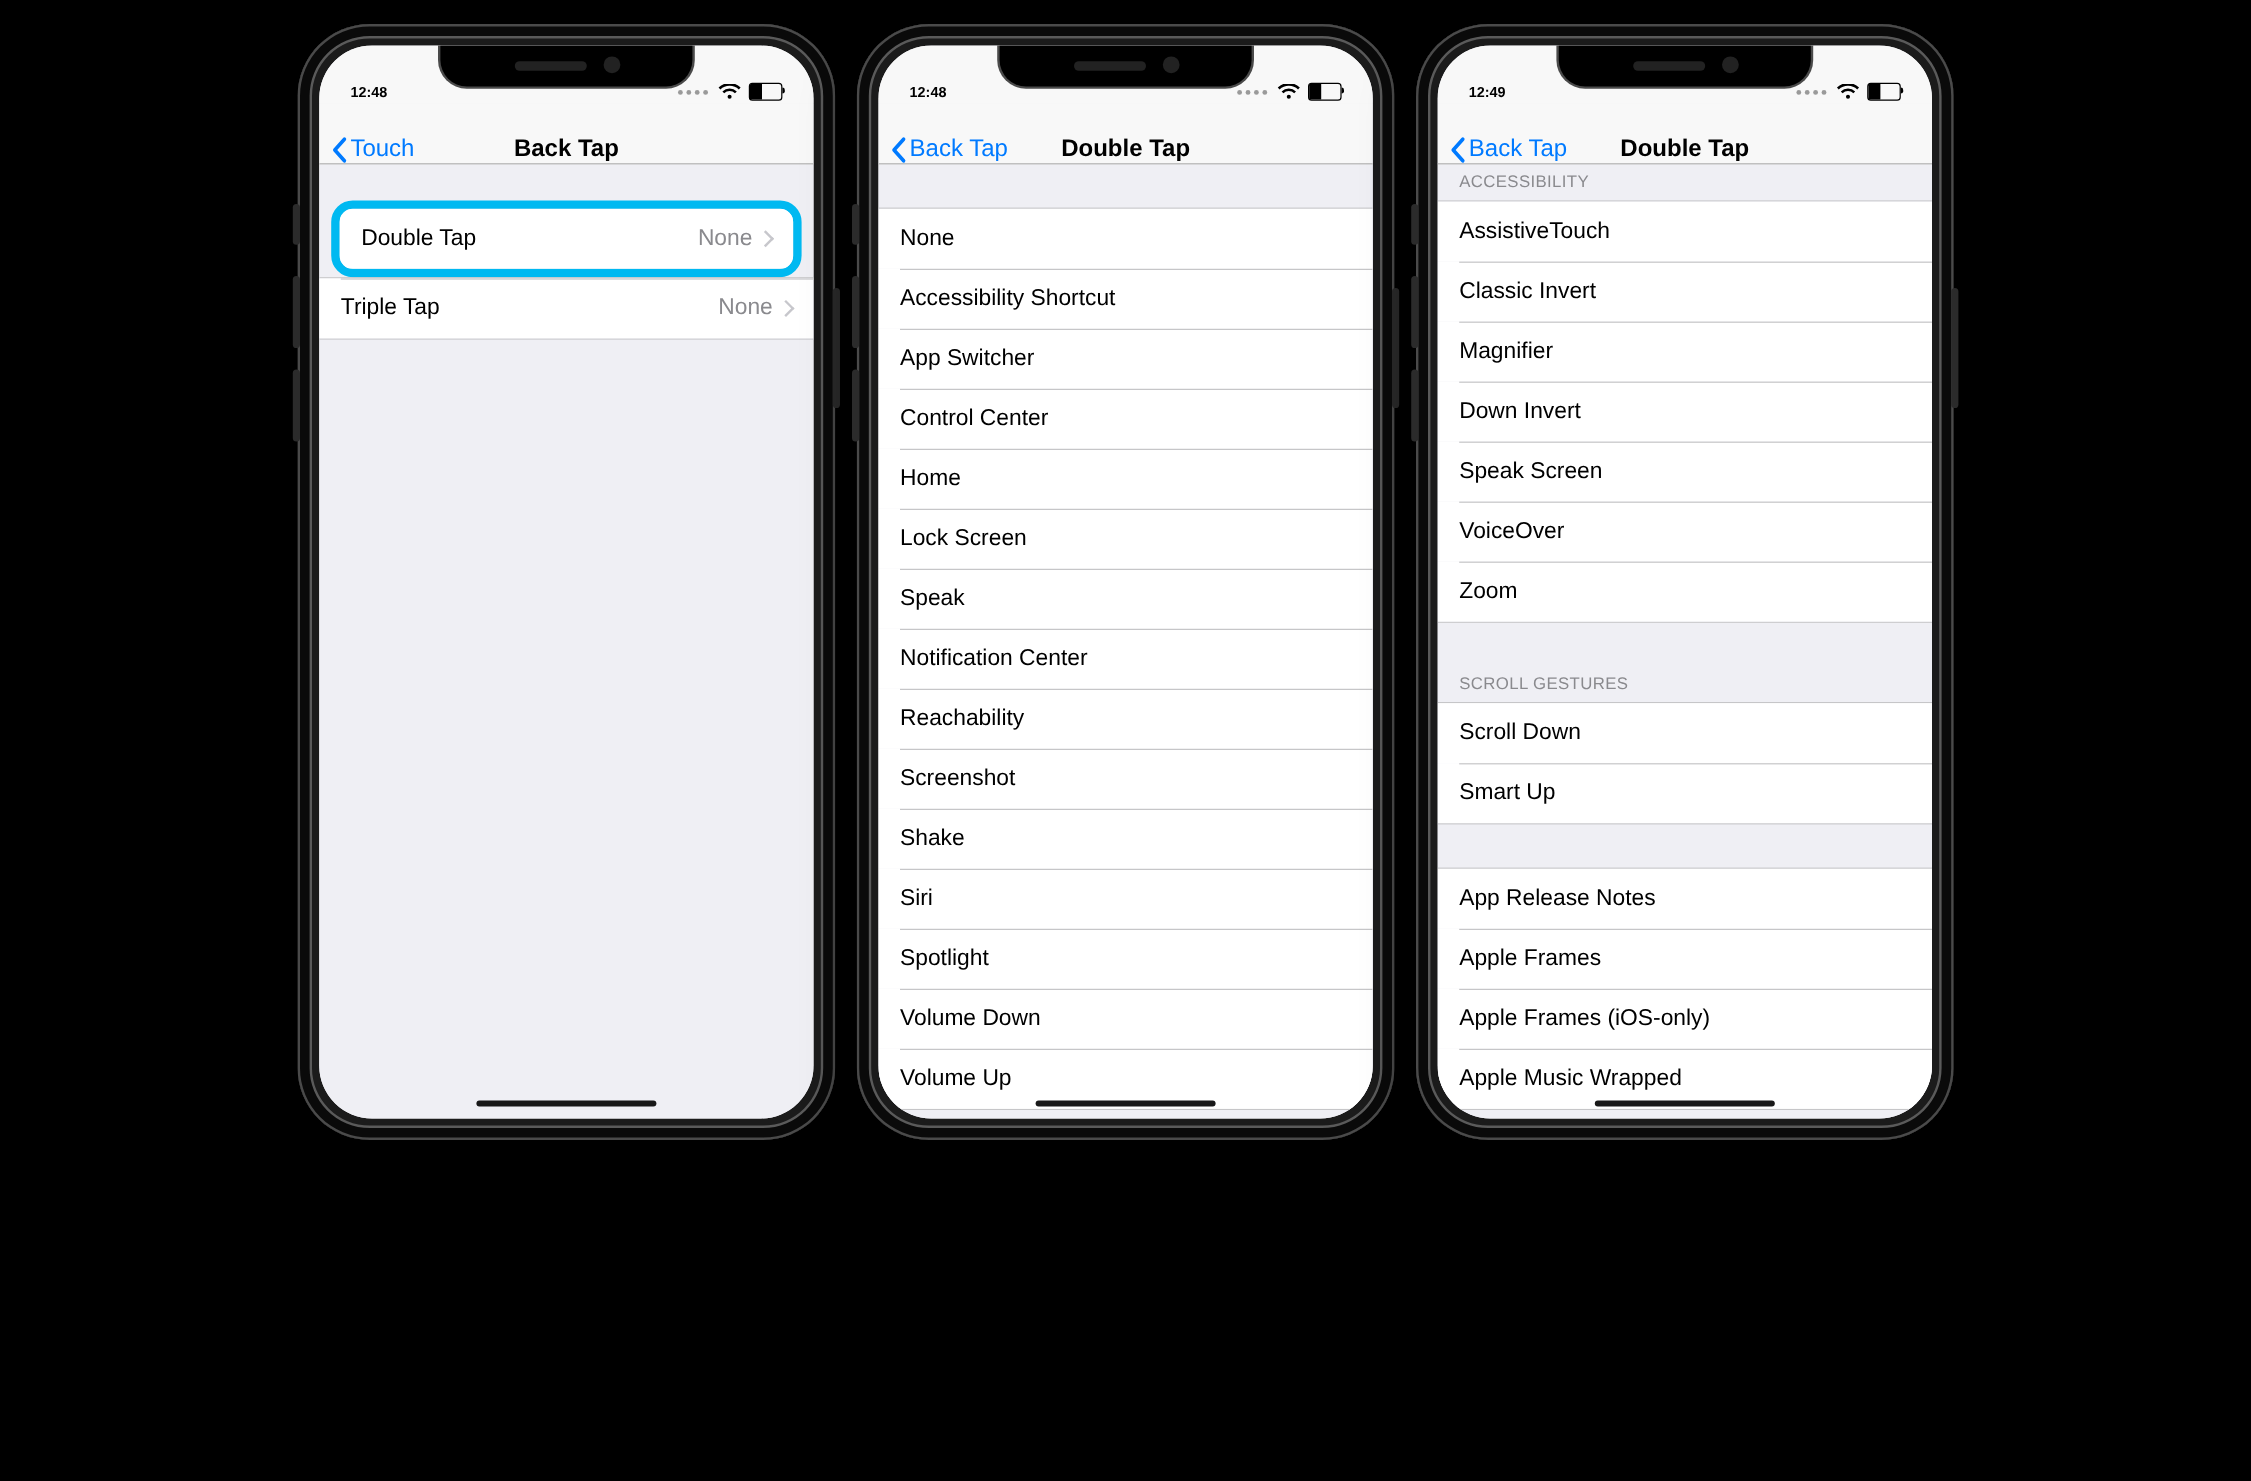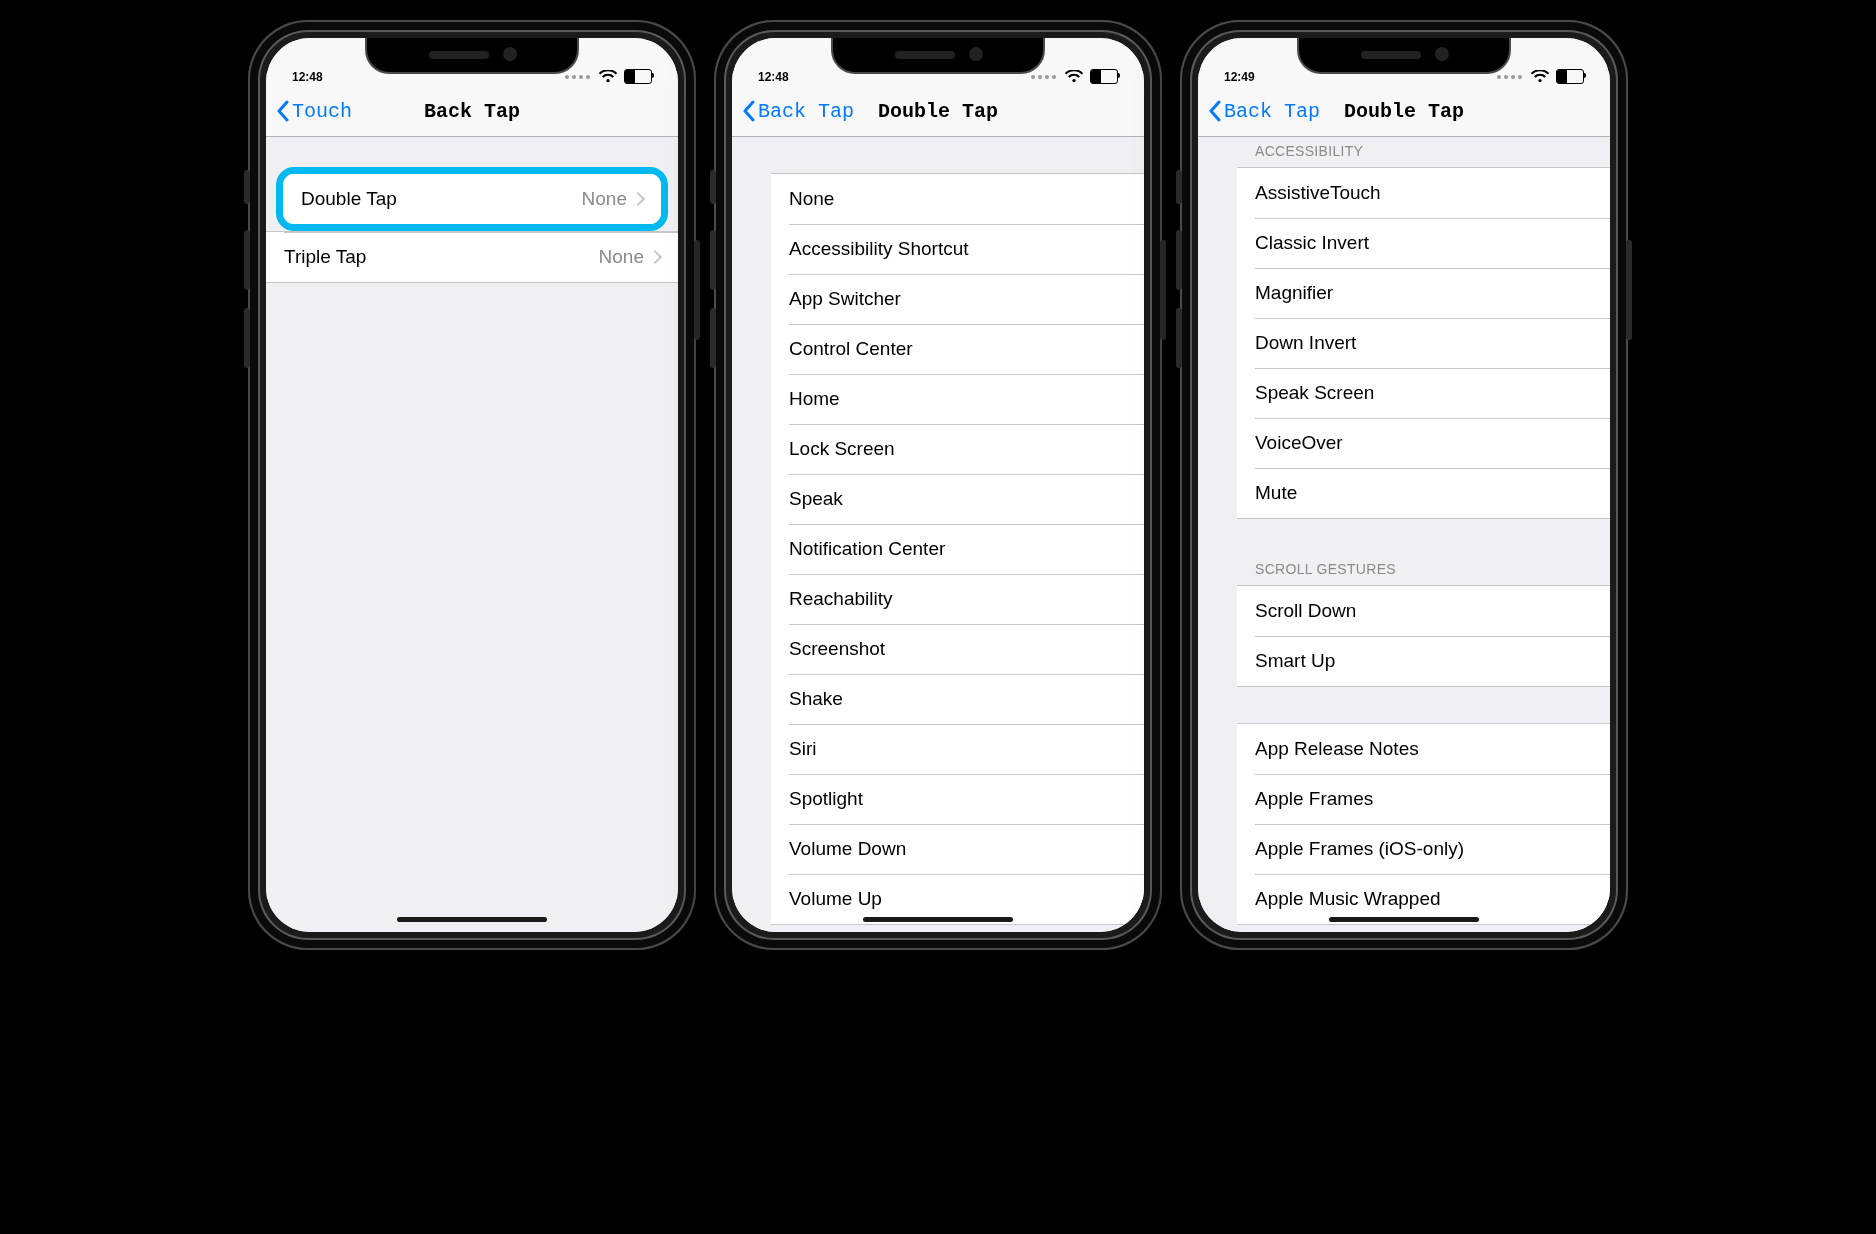--- a/index.html
+++ b/index.html
@@ -81,42 +81,41 @@
   .battery{
     width:26px;height:13px;border:1.3px solid #000;border-radius:3px;position:relative;
   }
   .battery::after{content:"";position:absolute;right:-3px;top:3px;width:2px;height:5px;background:#000;border-radius:0 2px 2px 0;}
   .battery i{display:block;width:40%;height:100%;background:#000;border-radius:1px 0 0 1px;}
   
   .navbar{
     height:50px;
     background:var(--header-bg);
     border-bottom:.5px solid var(--header-sep);
-    display:flex;align-items:center;
+    display:flex;align-items:flex-end;
     position:relative;
-    font-family:Liberation Mono, monospace;
   }
   .nav-back{
     display:flex;align-items:center;gap:2px;
     color:var(--link);
     font-size:20px;
     padding-left:10px;
     cursor:pointer;
   }
   .nav-title{
     position:absolute;left:0;right:0;text-align:center;
     font-weight:600;font-size:20px;pointer-events:none;
   }
   
   .content{
     height:calc(100% - 96px);
     overflow:hidden;
     background:var(--screen-bg);
   }
-  .section{margin-top:36px;padding-left:39px;}
+  .section{margin-top:36px;}
   .section.tight{margin-top:0;}
   .section-header{
     font-size:14px;color:var(--gray-text);
     padding:6px 18px 8px;letter-spacing:.3px;
     text-transform:uppercase;
   }
   .cell-group{border-top:.5px solid var(--sep);border-bottom:.5px solid var(--sep);}
   .cell{
     background:var(--cell-bg);
     min-height:50px;
@@ -342,21 +341,21 @@
               <div class="cell">
                 <span>Down Invert</span>
               </div>
               <div class="cell">
                 <span>Speak Screen</span>
               </div>
               <div class="cell">
                 <span>VoiceOver</span>
               </div>
               <div class="cell">
-                <span>Mute</span>
+                <span>Zoom</span>
               </div>
             </div>
           </div>
           <div class="section ">
             <div class="section-header">Scroll Gestures</div>
             <div class="cell-group">
               <div class="cell">
                 <span>Scroll Down</span>
               </div>
               <div class="cell">

